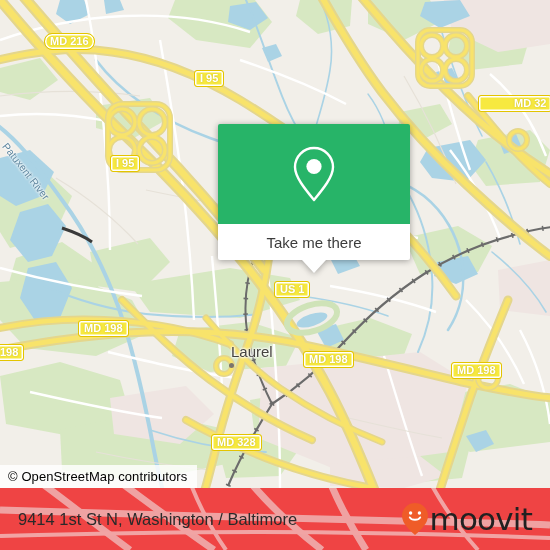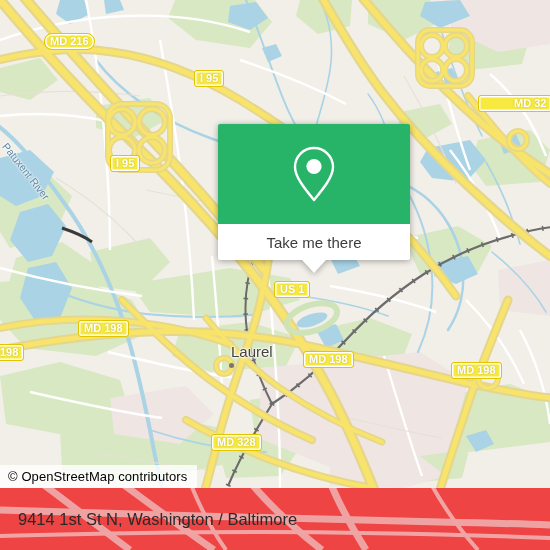--- a/index.html
+++ b/index.html
@@ -347,15 +347,24 @@
         <path d="M0,22 C60,24 130,26 200,28 C280,30 360,32 440,34 C490,35 525,36 550,37"></path>
         <path d="M330,-6 C340,18 352,40 366,62"></path>
       </g>
       <g fill="none" stroke="#f4f4f4" stroke-width="4">
         <path d="M0,48 C80,46 170,44 260,44 C350,44 440,46 550,50"></path>
         <path d="M190,-6 C200,20 212,42 226,62"></path>
         <path d="M430,-6 C444,20 460,42 478,62"></path>
       </g>
     </svg>
     <div class="addr">9414 1st St N, Washington / Baltimore</div>
+    <div class="logo">
+      <svg width="28" height="34" viewBox="0 0 28 34">
+        <path d="M14,1 C6.8,1 1,6.8 1,14 C1,21 8,27.5 14,33 C20,27.5 27,21 27,14 C27,6.8 21.2,1 14,1 Z" fill="#ef5c28"></path>
+        <circle cx="9.6" cy="11" r="1.7" fill="#ffffff"></circle>
+        <circle cx="18.4" cy="11" r="1.7" fill="#ffffff"></circle>
+        <path d="M8.8,15.4 C10.4,18.6 17.6,18.6 19.2,15.4" fill="none" stroke="#ffffff" stroke-width="1.9" stroke-linecap="round"></path>
+      </svg>
+      <span class="logo-word">moovit</span>
+    </div>
   </div>
 
 </div>
 
 </body></html>

